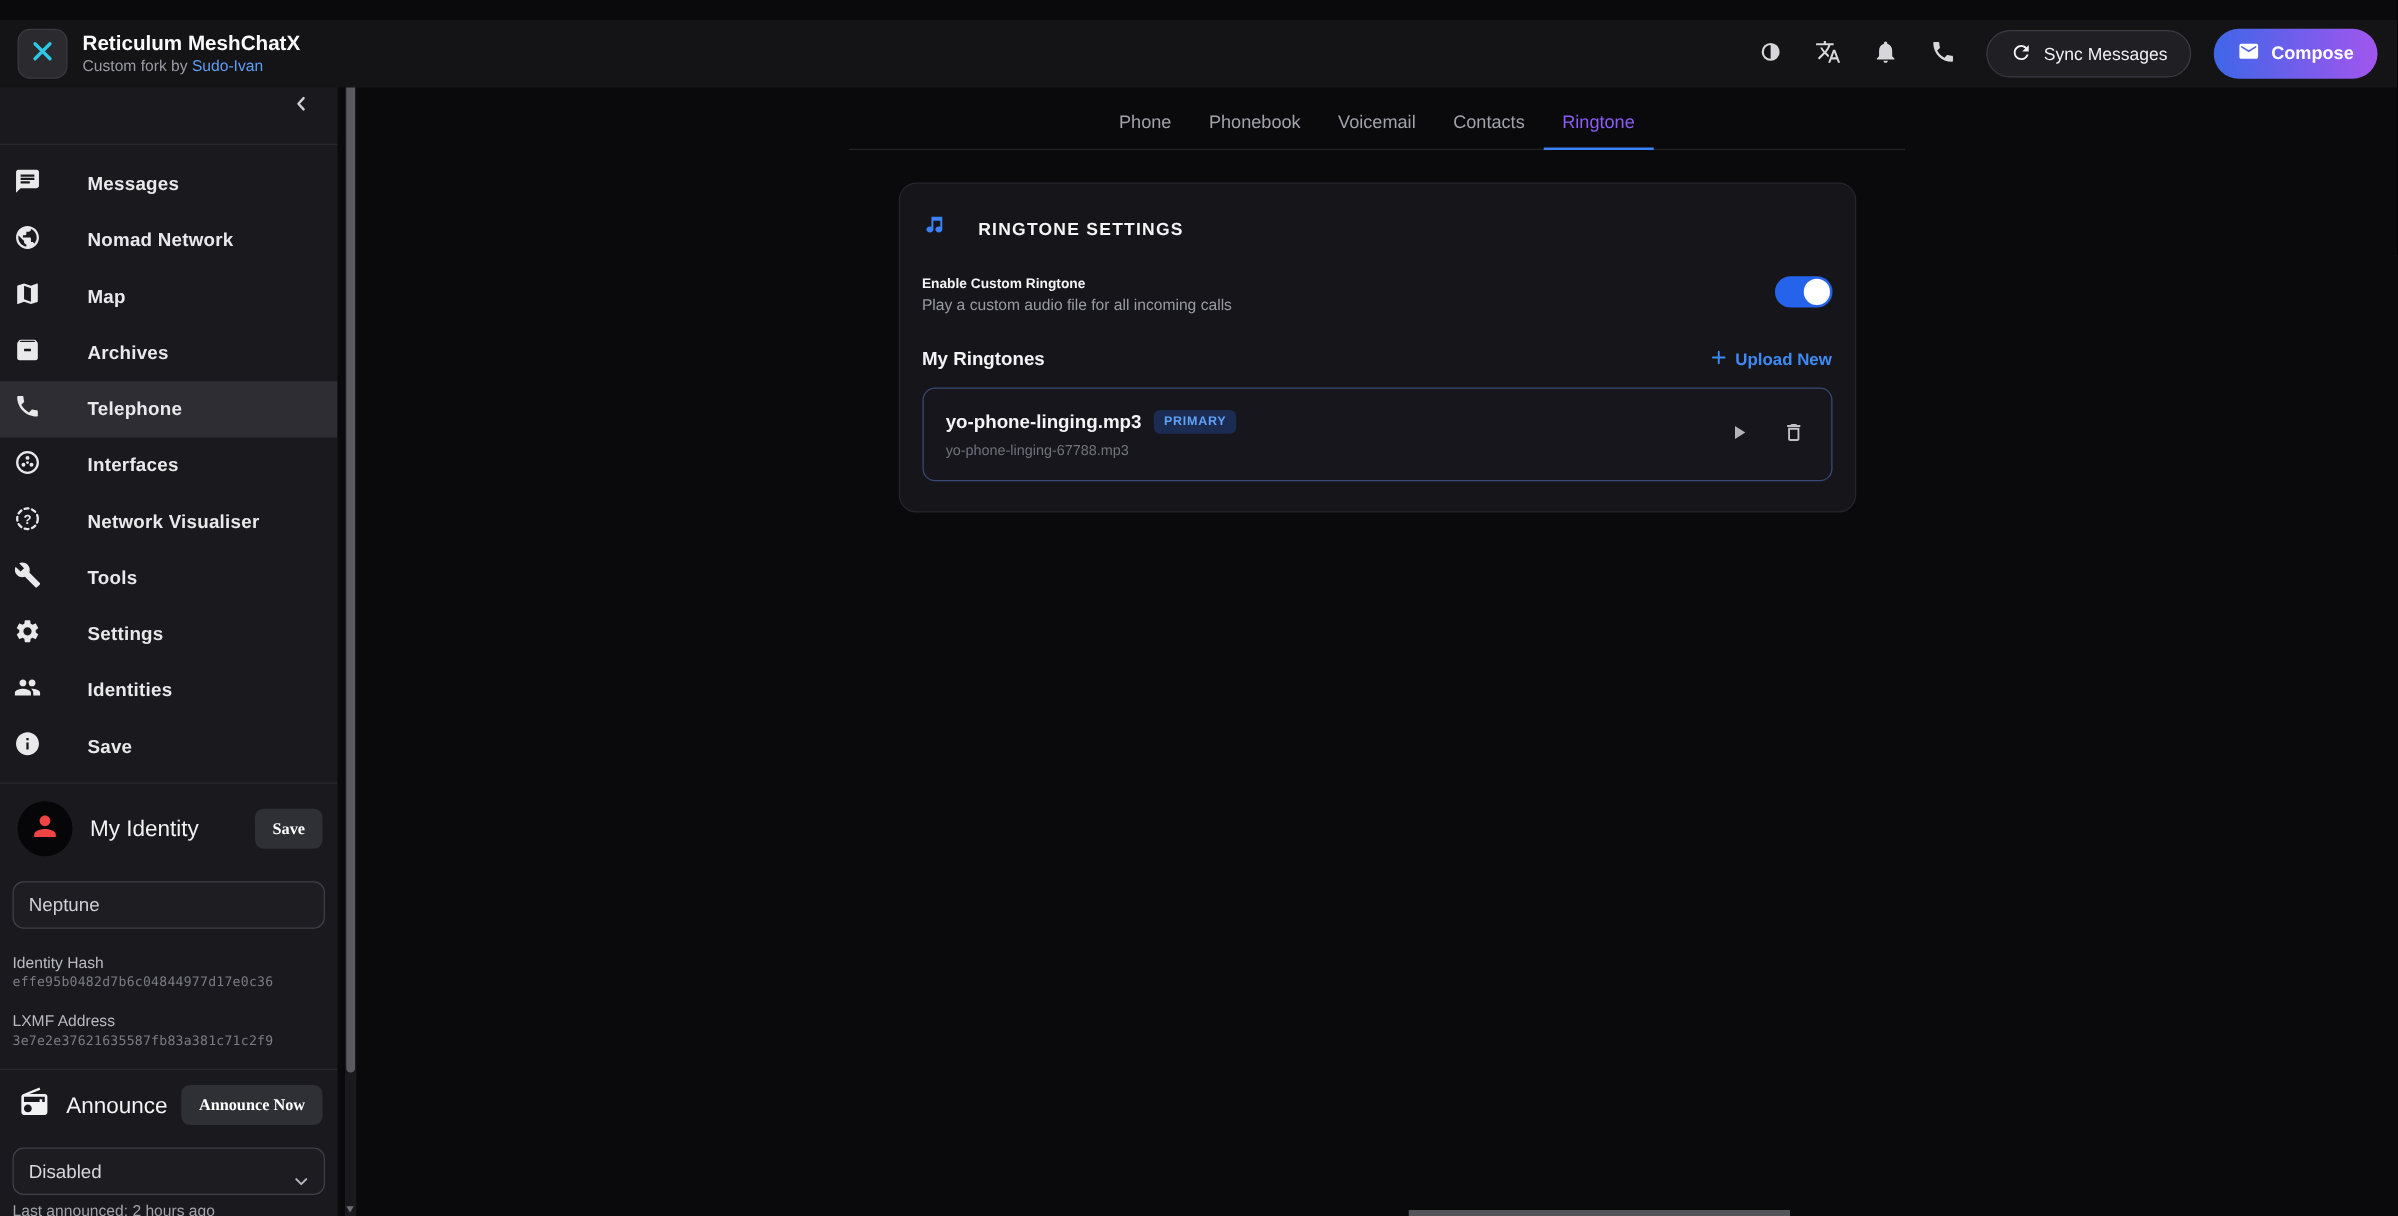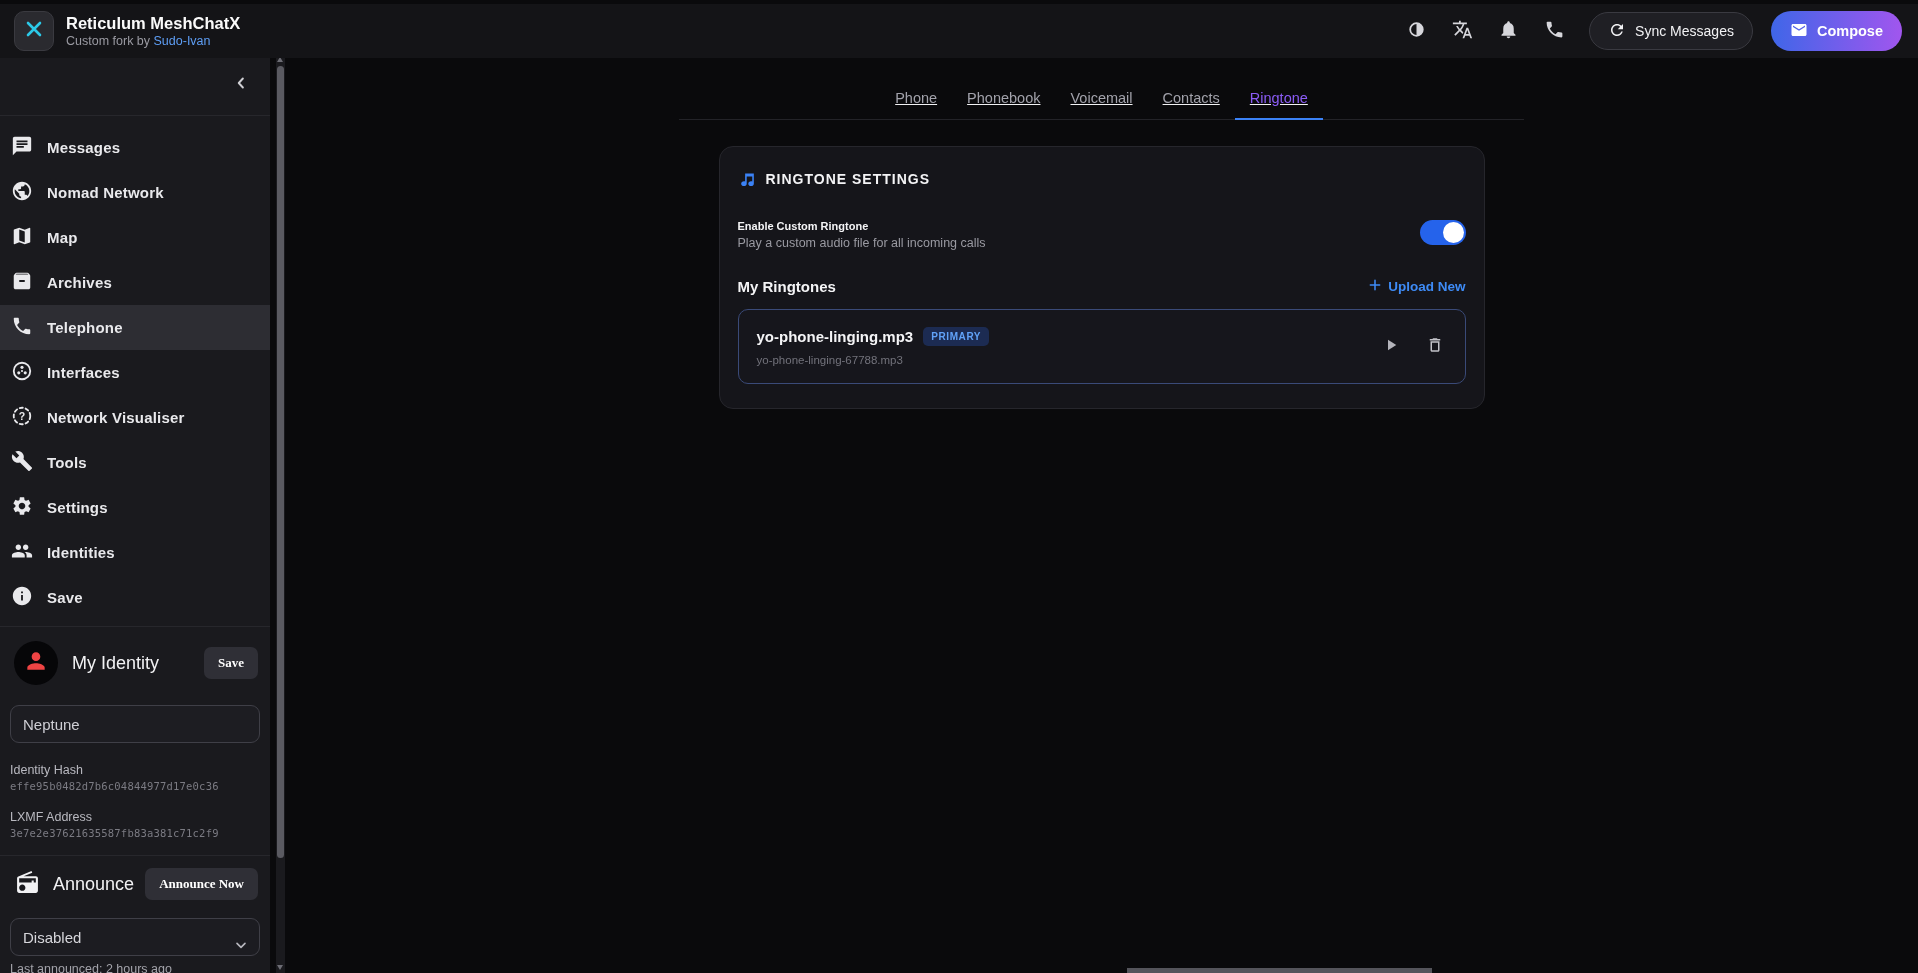--- a/index.html
+++ b/index.html
@@ -1,38 +1,38 @@
 <!DOCTYPE html>
 <html><head>
 <meta charset="utf-8">
 <style>
   * { margin:0; padding:0; box-sizing:border-box; }
   html,body { background:#000; }
   body { font-family:"Liberation Sans", sans-serif; }
   .page { position:relative; width:1918px; height:973px; overflow:hidden; background:#0a0a0c; color:#f2f2f4; }
 
   
-  .header { position:absolute; top:4px; left:0; right:0; height:54px; background:#141417; display:flex; align-items:center; padding:0 16px 0 14px; z-index:5; }
+  .header { position:absolute; top:16px; left:0; right:0; height:54px; background:#141417; display:flex; align-items:center; padding:0 16px 0 14px; z-index:5; }
   .logo-tile { width:40px; height:40px; border-radius:10px; background:#2a2a2f; border:1px solid #3a3a40; display:flex; align-items:center; justify-content:center; }
   .brand-text { margin-left:12px; }
   .brand-title { font-size:16.5px; font-weight:bold; color:#fafafa; line-height:20px; }
   .brand-sub { font-size:12.5px; color:#9a9aa2; line-height:16px; }
   .brand-sub .link { color:#5e9ef5; }
   .header-right { margin-left:auto; display:flex; align-items:center; gap:8px; }
   .icon-btn { width:38px; height:38px; display:flex; align-items:center; justify-content:center; background:transparent; border:none; cursor:pointer; }
   .icon-btn svg { width:21px; height:21px; }
   .pill-btn { display:flex; align-items:center; gap:9px; height:38px; padding:0 18px; border-radius:999px; background:#1f1f24; border:1px solid #3a3a41; color:#f2f2f4; font-size:14px; font-family:inherit; cursor:pointer; margin-left:8px; }
   .compose-btn { display:flex; align-items:center; gap:9px; height:40px; padding:0 19px; border-radius:999px; border:none; background:linear-gradient(90deg,#3f66e8,#a156ee); color:#fff; font-size:14.5px; font-weight:bold; font-family:inherit; cursor:pointer; margin-left:10px; }
 
   
   .sidebar { position:absolute; top:54px; left:0; width:270px; bottom:0; background:#1a1a1e; overflow:hidden; }
   .collapse-row { height:62px; border-bottom:1px solid #27272c; display:flex; align-items:center; justify-content:flex-end; padding-right:14px; }
   .collapse-btn { width:30px; height:30px; background:transparent; border:none; display:flex; align-items:center; justify-content:center; cursor:pointer; }
   .nav { padding-top:9px; }
-  .nav-item { height:45px; display:flex; align-items:center; padding-left:11px; cursor:pointer; }
+  .nav-item { height:45px; display:flex; align-items:center; padding-left:11px; cursor:pointer;gap:23px; }
   .nav-item.active { background:#2d2d33; }
   .nav-item svg { width:22px; height:22px; flex:none; }
   .nav-label { margin-left:14px; font-size:15px; font-weight:bold; color:#e9e9ec; letter-spacing:.2px; }
   .divider { border-top:1px solid #27272c; }
   .identity-row { display:flex; align-items:center; margin-top:14px; padding:0 12px 0 14px; }
   .avatar { width:44px; height:44px; border-radius:50%; background:#060608; display:flex; align-items:center; justify-content:center; }
   .avatar svg { width:26px; height:26px; }
   .identity-title { margin-left:14px; font-size:18px; color:#f2f2f4; }
   .small-btn { margin-left:auto; background:#2f2f36; border:none; border-radius:7px; color:#fff; font-weight:bold; font-size:13px; padding:8px 14px; font-family:Liberation Serif, serif; cursor:pointer; }
   .name-input { display:block; width:250px; margin:20px auto 0; height:38px; background:#1d1d22; border:1px solid #3f3f47; border-radius:9px; color:#cfcfd5; font-size:15px; padding:0 12px; font-family:inherit; }
@@ -49,27 +49,27 @@
 
   
   .vscroll { position:absolute; top:54px; left:276px; width:9px; bottom:0; background:#1a1a1e; }
   .vscroll .arrow-up, .vscroll .arrow-down { position:absolute; left:1px; width:0; height:0; border-left:3.5px solid transparent; border-right:3.5px solid transparent; }
   .vscroll .arrow-up { top:3px; border-bottom:5px solid #6c6c74; }
   .vscroll .arrow-down { bottom:3px; border-top:5px solid #6c6c74; }
   .vscroll .thumb { position:absolute; top:12px; left:1px; width:7px; height:792px; background:#5a5a61; border-radius:4px; }
 
   
   .main { position:absolute; top:54px; left:285px; right:0; bottom:0; }
-  .tabbar { width:845px; margin:24px auto 0; border-bottom:1px solid #232328; display:flex; justify-content:center;text-decoration:underline; }
+  .tabbar { width:845px; margin:24px auto 0; border-bottom:1px solid #232328; display:flex; justify-content:center; }
   .tab { padding:12px 15px 13px; font-size:14.5px; color:#a2a2ab; cursor:pointer; position:relative; }
   .tab.active { color:#8b5cf6;text-align:right; }
   .tab.active::after { content:""; position:absolute; left:0; right:0; bottom:-1px; height:2px; background:#3b82f6; }
 
   .card { width:766px; margin:26px auto 0; background:#15151a; border:1px solid #26262c; border-radius:14px; padding:24px 18px 24px; }
-  .card-title { display:flex; align-items:flex-start; gap:9px; }
+  .card-title { display:flex; align-items:center; gap:26px; }
   .card-title svg { width:19px; height:19px; }
   .card-title-text { font-size:14px; font-weight:bold; letter-spacing:1px; color:#f4f4f6; }
   .enable-row { display:flex; align-items:flex-start; margin-top:26px; }
   .enable-title { font-size:11px; font-weight:bold; color:#f4f4f6; }
   .enable-sub { font-size:12.5px; color:#9a9aa2; margin-top:4px; }
   .toggle { margin-left:auto; width:46px; height:25px; border-radius:999px; background:#2563eb; position:relative; cursor:pointer; flex:none; }
   .toggle .knob { position:absolute; top:2px; right:2px; width:21px; height:21px; border-radius:50%; background:#fff; }
   .list-header { display:flex; align-items:center; margin-top:28px; }
   .list-title { font-size:15px; font-weight:bold; color:#f4f4f6; }
   .upload-link { margin-left:auto; display:flex; align-items:center; gap:6px; color:#3e8bf6; font-size:13.5px; font-weight:bold; cursor:pointer; }

